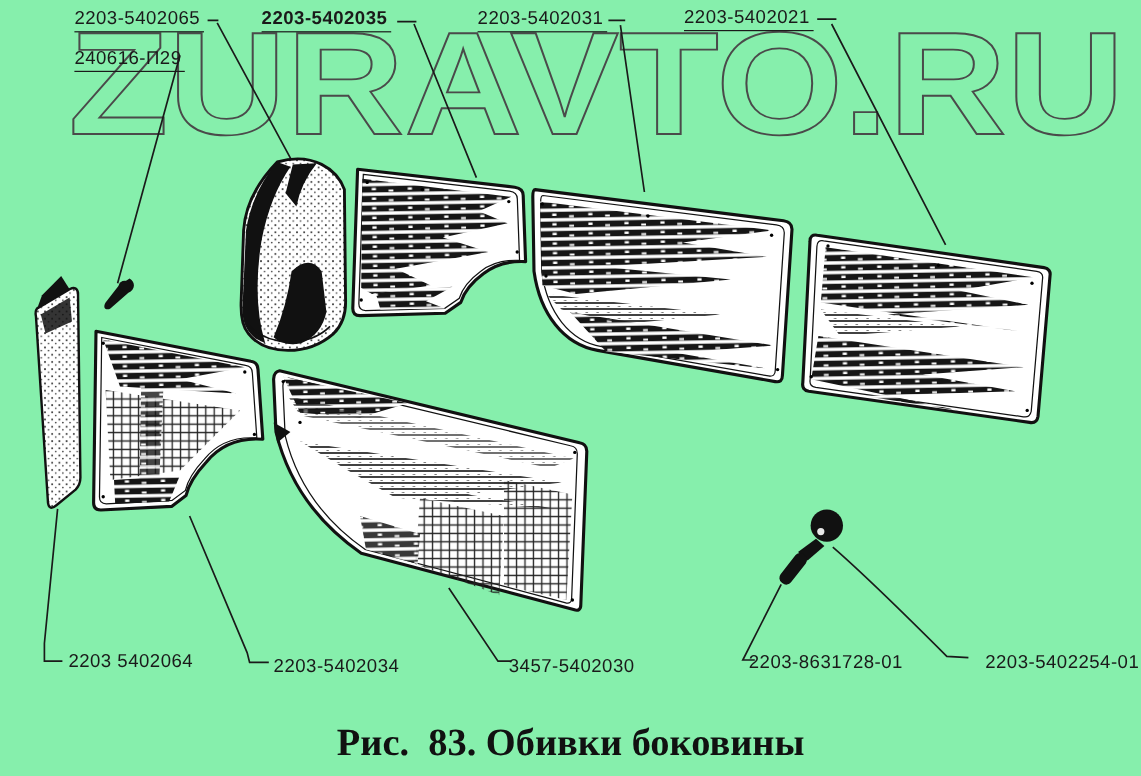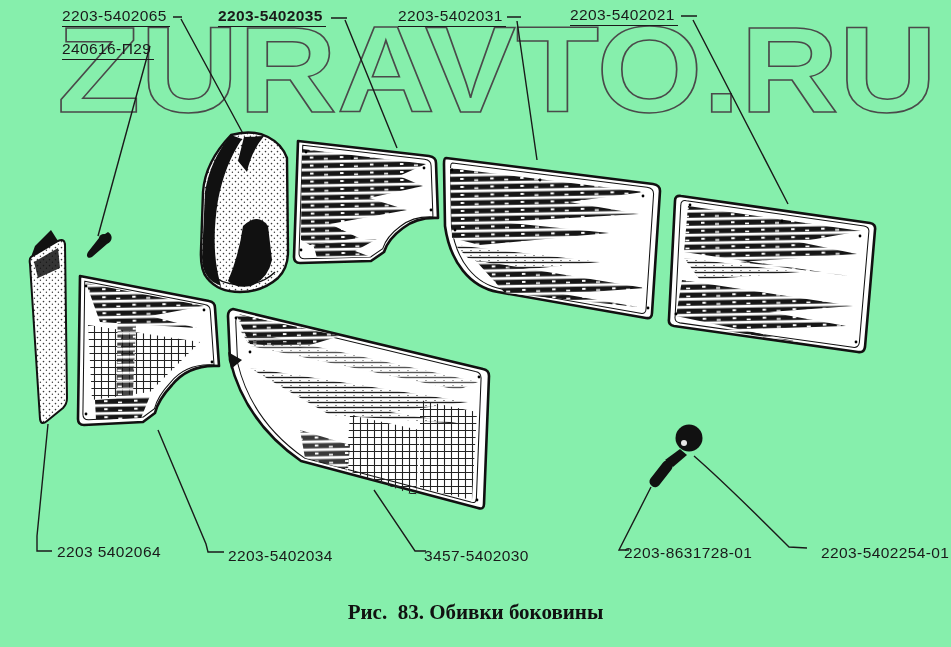--- a/index.html
+++ b/index.html
@@ -2,21 +2,21 @@
 <html><head>
 <meta charset="utf-8">
 <style>
   html,body{margin:0;padding:0;background:#fff;width:951px;height:647px;overflow:hidden;}
   #stage{position:relative;width:951px;height:647px;background:#86efac;
          font-family:"Liberation Sans",sans-serif;color:#1a1a1a;}
   svg{position:absolute;left:0;top:0;}
   .plabel{position:absolute;font-size:15.5px;letter-spacing:.4px;color:#1a1a1a;white-space:pre;}
   .plabel.ul{border-bottom:1.6px solid #1a1a1a;padding:0 3px 1px 0;}
   .caption{position:absolute;left:0;right:0;top:600px;text-align:center;
-           font-family:"Liberation Serif",serif;font-weight:bold;font-size:21px;
+           font-family:"Liberation Serif",serif;font-weight:bold;font-size:32px;
            color:#111;white-space:pre;}
 </style>
 </head>
 <body>
 
 <div id="stage">
 
   <svg width="951" height="647" viewBox="0 0 951 647">
     <defs>
       <pattern id="p-scr" width="30" height="8" patternUnits="userSpaceOnUse" patternTransform="rotate(-1)">

